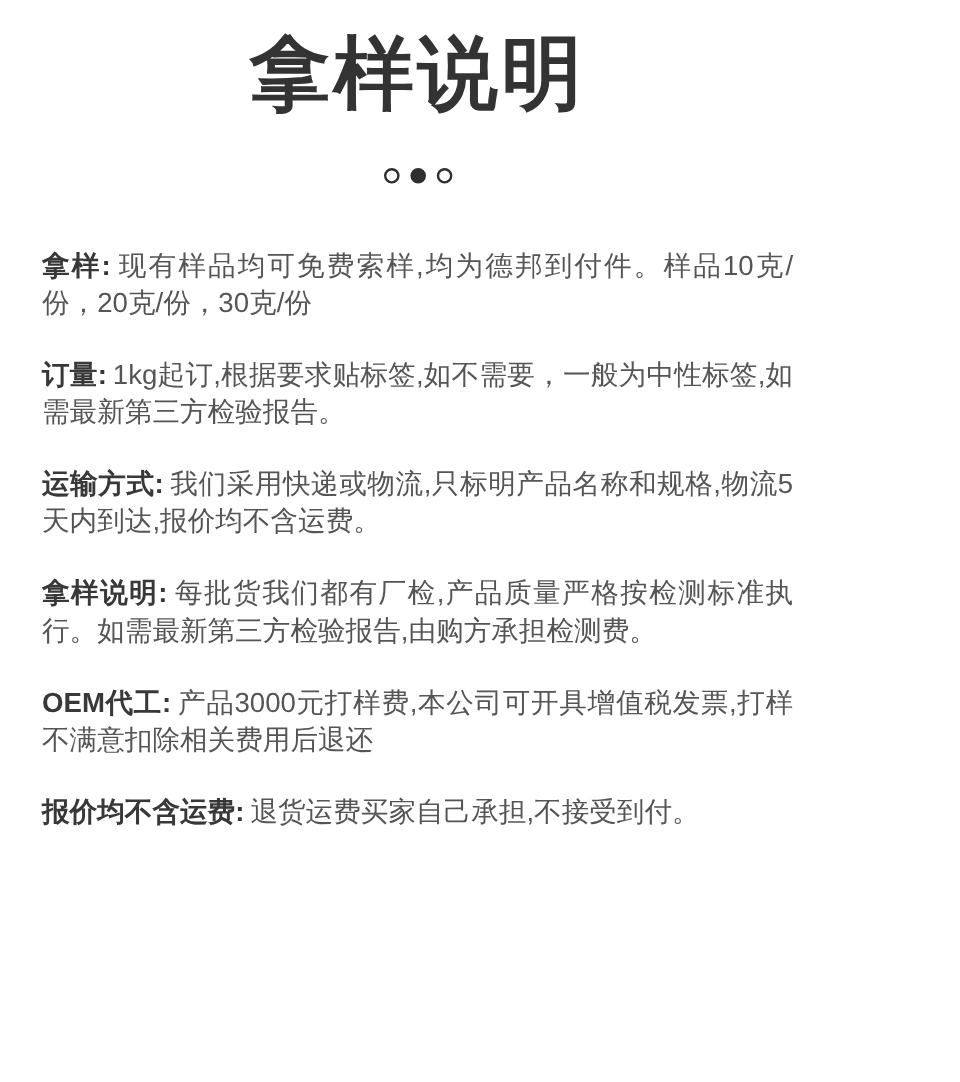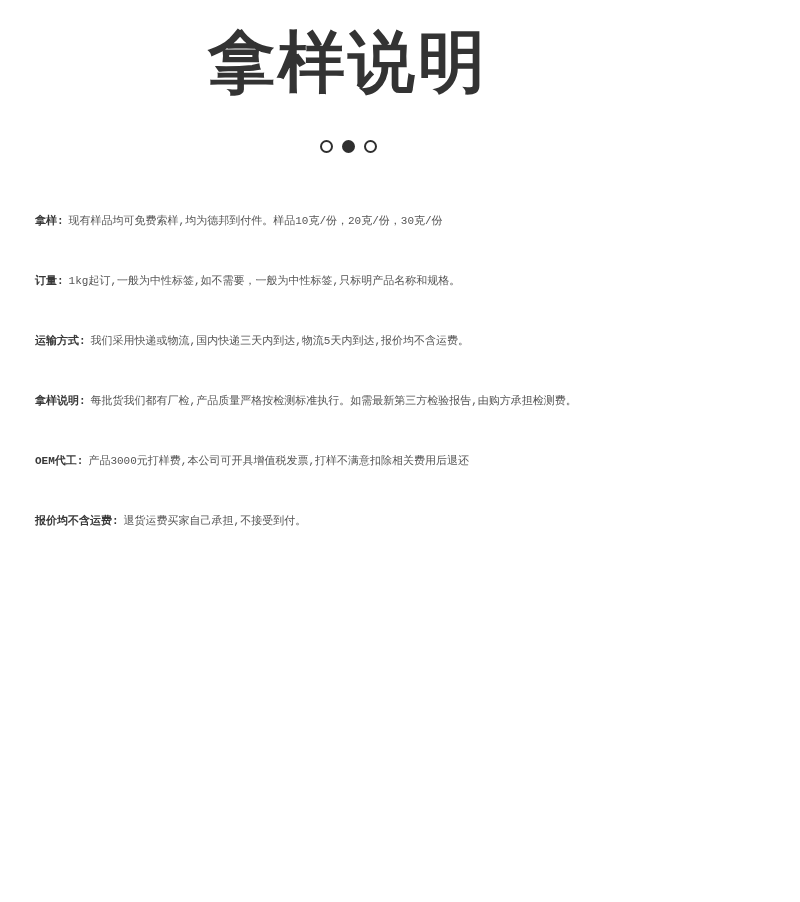--- a/index.html
+++ b/index.html
@@ -43,26 +43,25 @@
     cursor: pointer;
   }
   .dot.active {
     background: #2f2f2f;
   }
   .list {
     margin-top: 53px;
   }
   .section {
     margin: 0 0 29px 0;
-    font-size: 11px;
+    font-size: 23px;
     line-height: 31px;
     color: #555555;
     text-align: justify;
     text-justify: inter-ideograph;
-    font-family: Liberation Mono, monospace;
   }
   .section .lbl {
     font-weight: 700;
     color: #383838;
     margin-right: 5px;
   }
 </style>
 </head>
 <body>
 
@@ -70,24 +69,24 @@
   <h1 class="title">拿样说明</h1>
   <div class="dots">
       <span class="dot"></span>
       <span class="dot active"></span>
       <span class="dot"></span>
     </div>
   <div class="list">
   <p class="section"><b class="lbl">拿样:</b><span class="txt">现有样品均可免费索样,均为德邦到付件。样品10克/份，20克/份，30克/份</span></p>
 
 
-  <p class="section"><b class="lbl">订量:</b><span class="txt">1kg起订,一般为中性标签,如不需要，一般为中性标签,只标明产品名称和规格。</span></p>
+  <p class="section"><b class="lbl">订量:</b><span class="txt">1kg起订,根据要求贴标签,如不需要，一般为中性标签,如需最新第三方检验报告。</span></p>
 
 
-  <p class="section"><b class="lbl">运输方式:</b><span class="txt">我们采用快递或物流,国内快递三天内到达,物流5天内到达,报价均不含运费。</span></p>
+  <p class="section"><b class="lbl">运输方式:</b><span class="txt">我们采用快递或物流,只标明产品名称和规格,物流5天内到达,报价均不含运费。</span></p>
 
   <p class="section"><b class="lbl">拿样说明:</b><span class="txt">每批货我们都有厂检,产品质量严格按检测标准执行。如需最新第三方检验报告,由购方承担检测费。</span></p>
 
 
   <p class="section"><b class="lbl">OEM代工:</b><span class="txt">产品3000元打样费,本公司可开具增值税发票,打样不满意扣除相关费用后退还</span></p>
 
   <p class="section"><b class="lbl">报价均不含运费:</b><span class="txt">退货运费买家自己承担,不接受到付。</span></p>
 </div>
 </div>
 

